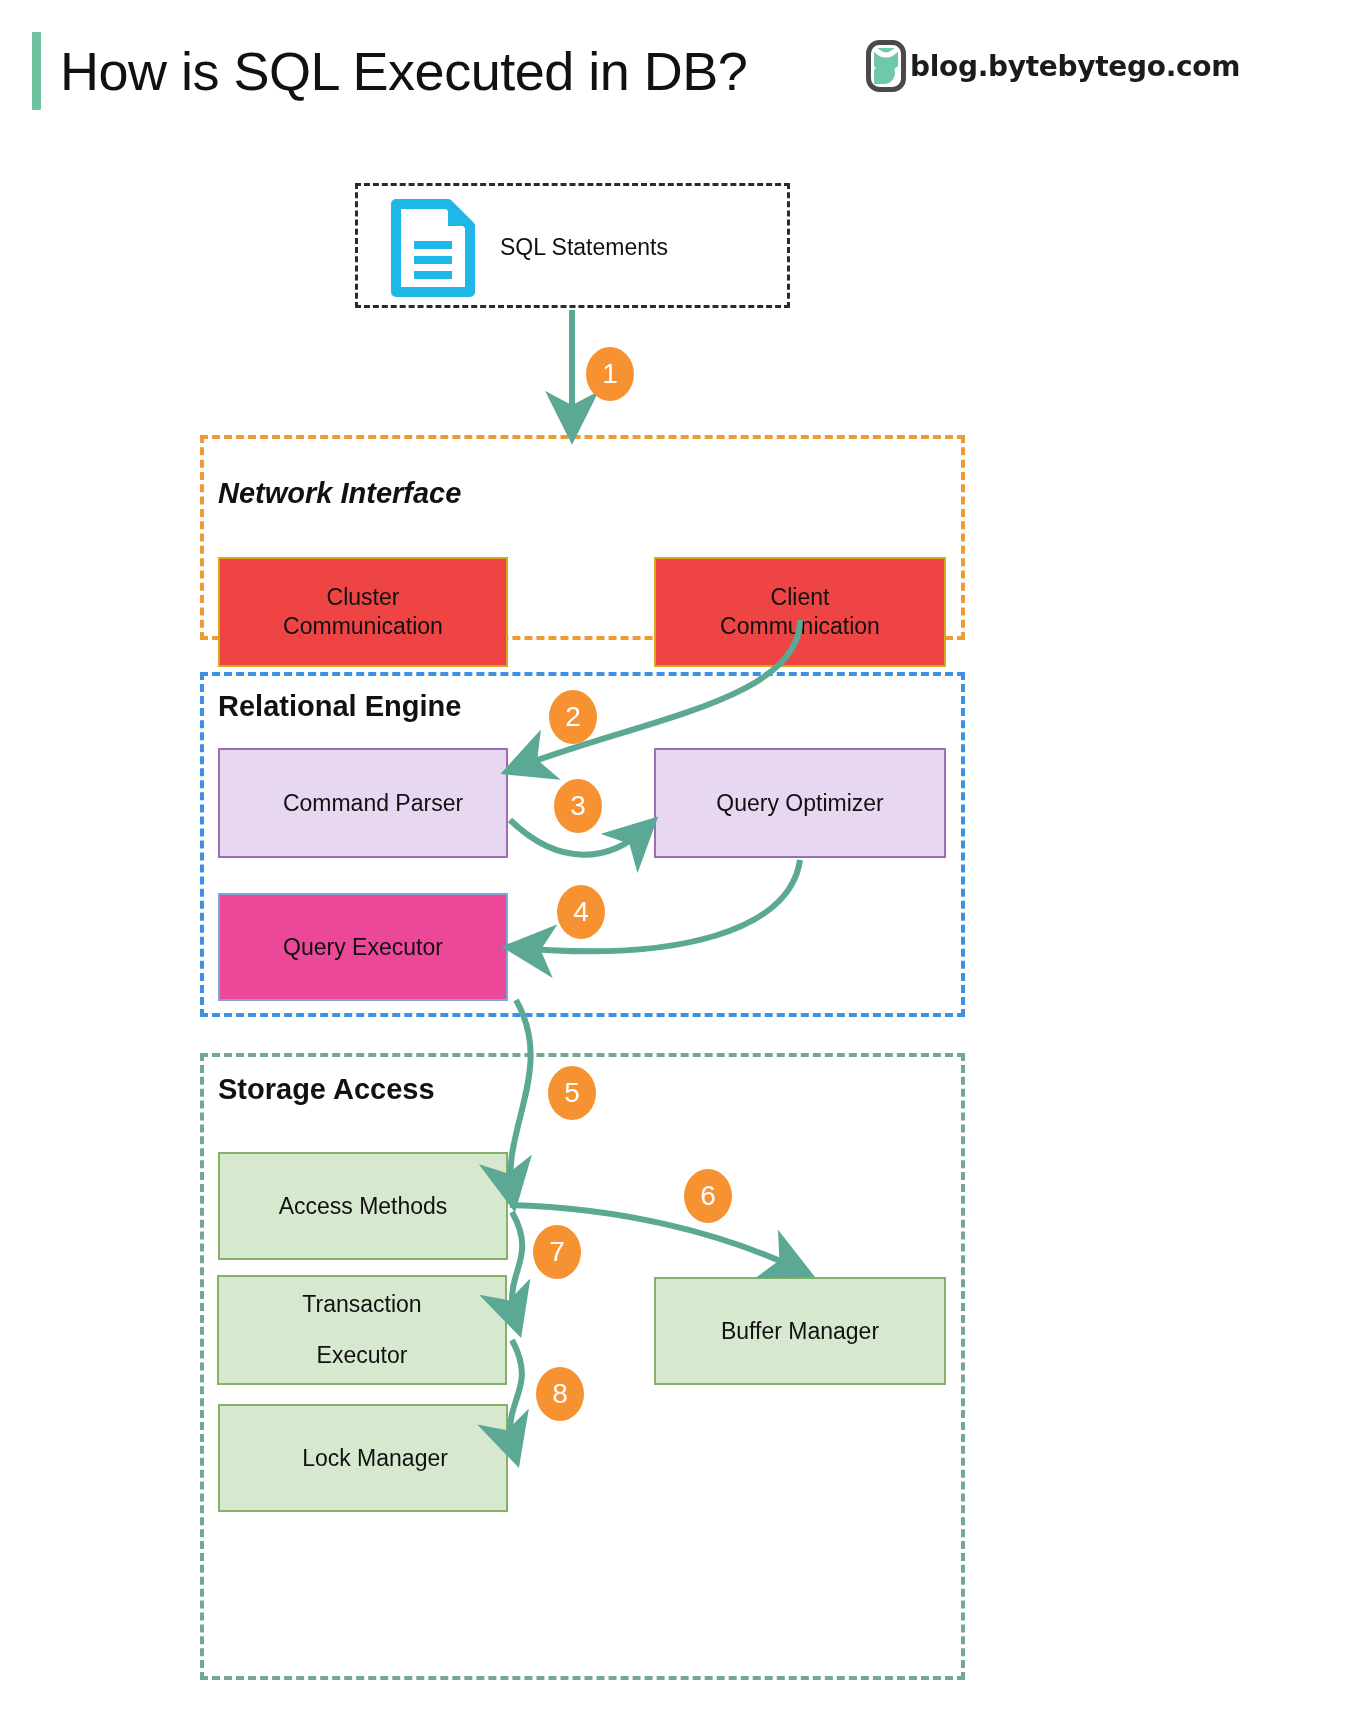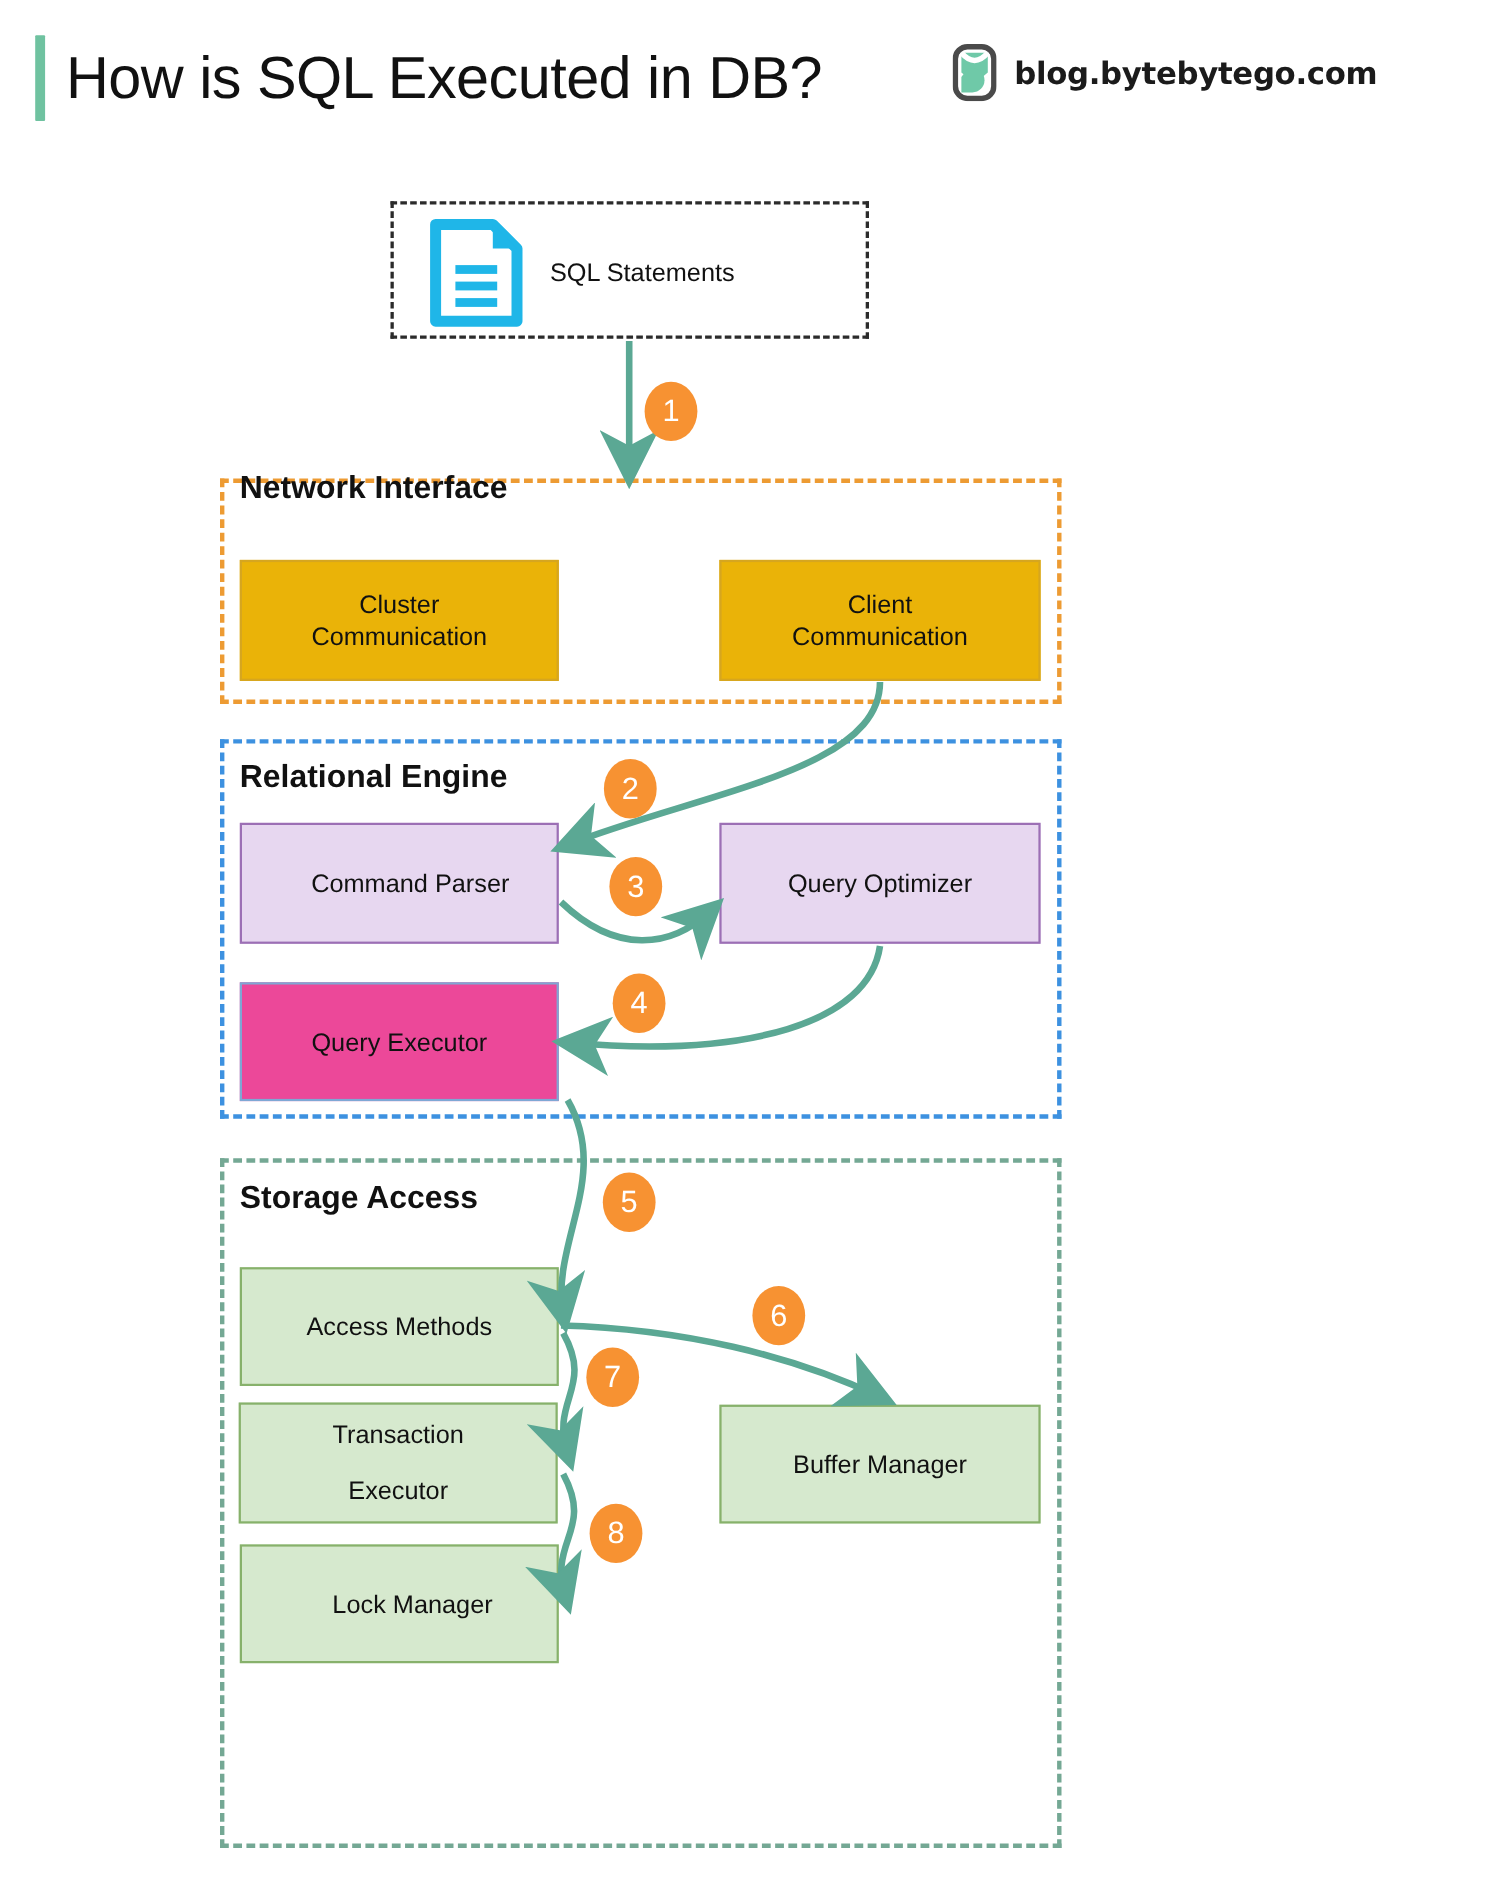--- a/index.html
+++ b/index.html
@@ -6,31 +6,31 @@
   body{
     width:1358px;height:1722px;position:relative;overflow:hidden;
     font-family:"Liberation Sans","DejaVu Sans",sans-serif;
     color:#111111;
   }
   
   #header{position:absolute;left:0;top:0;width:1358px;height:140px;}
   #title-bar{position:absolute;left:32px;top:32px;width:9px;height:78px;background:#6FC2A0;border-radius:1px;}
   #page-title{position:absolute;left:60px;top:33px;font-size:54px;line-height:76px;
     letter-spacing:-0.5px;font-weight:400;color:#111;white-space:nowrap;}
-  #brand{position:absolute;left:866px;top:40px;display:flex;align-items:center;gap:16px;}
+  #brand{position:absolute;left:866px;top:40px;display:flex;align-items:center;gap:4px;}
   #brand-logo{width:40px;height:52px;position:relative;flex:0 0 auto;}
   #brand-text{font-family:"DejaVu Sans",sans-serif;font-size:28px;font-weight:700;color:#1b1b1b;
     letter-spacing:-0.3px;white-space:nowrap;}
   
   .node{position:absolute;box-sizing:border-box;display:flex;align-items:center;
     justify-content:center;text-align:center;font-size:23px;line-height:1.25;color:#111;}
   .group{position:absolute;box-sizing:border-box;}
   .group-title{position:absolute;font-size:29px;font-weight:700;color:#111;white-space:nowrap;}
   
-  .box-orange{background:#eab308;border:2px solid #D6A61F;}
+  .box-orange{background:#ef4444;border:2px solid #D6A61F;margin-top:48px;}
   .box-purple{background:#E7D7F0;border:2px solid #9C6FB5;}
   .box-blue  {background:#ec4899;border:2px solid #7FA7D4;}
   .box-green {background:#D6E9CE;border:2px solid #87B16B;}
   .grp-orange{border:4px dashed #ED9B33;}
   .grp-blue  {border:4px dashed #3D91E0;}
   .grp-green {border:4px dashed #74A894;}
   .grp-black {border:3px dashed #2b2b2b;}
   
   #sql-doc-icon{position:absolute;left:388px;top:198px;width:90px;height:100px;}
   
@@ -66,21 +66,21 @@
     <path d="M8 6 h52 l22 22 v66 H8 Z" fill="#ffffff" stroke="#1FB6E8" stroke-width="10" stroke-linejoin="round"></path>
     <path d="M60 6 v22 h22" fill="#1FB6E8"></path>
     <rect x="26" y="43" width="38" height="8" fill="#1FB6E8"></rect>
     <rect x="26" y="58" width="38" height="8" fill="#1FB6E8"></rect>
     <rect x="26" y="73" width="38" height="8" fill="#1FB6E8"></rect>
   </svg>
 </div>
 <div class="node" style="left:500px;top:222px;width:290px;height:50px;justify-content:flex-start;">SQL Statements</div>
 
 <div class="group grp-orange" style="left:200px;top:435px;width:765px;height:205px;"></div>
-<div class="group-title" style="left:218px;top:428px;">Network Interface</div>
+<div class="group-title" style="left:218px;top:477px;font-style:italic;">Network Interface</div>
 
 <div class="node box-orange" style="left:218px;top:509px;width:290px;height:110px;flex-direction:column;">
   <span>Cluster</span>
   <span>Communication</span>
 </div>
 <div class="node box-orange" style="left:654px;top:509px;width:292px;height:110px;flex-direction:column;">
   <span>Client</span>
   <span>Communication</span>
 </div>
 

